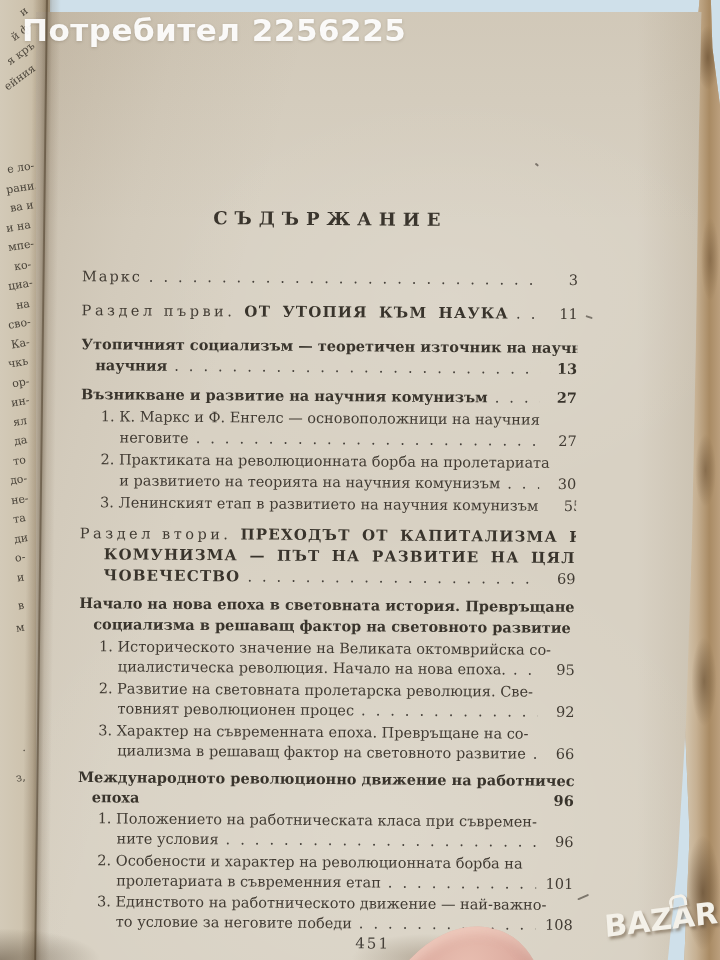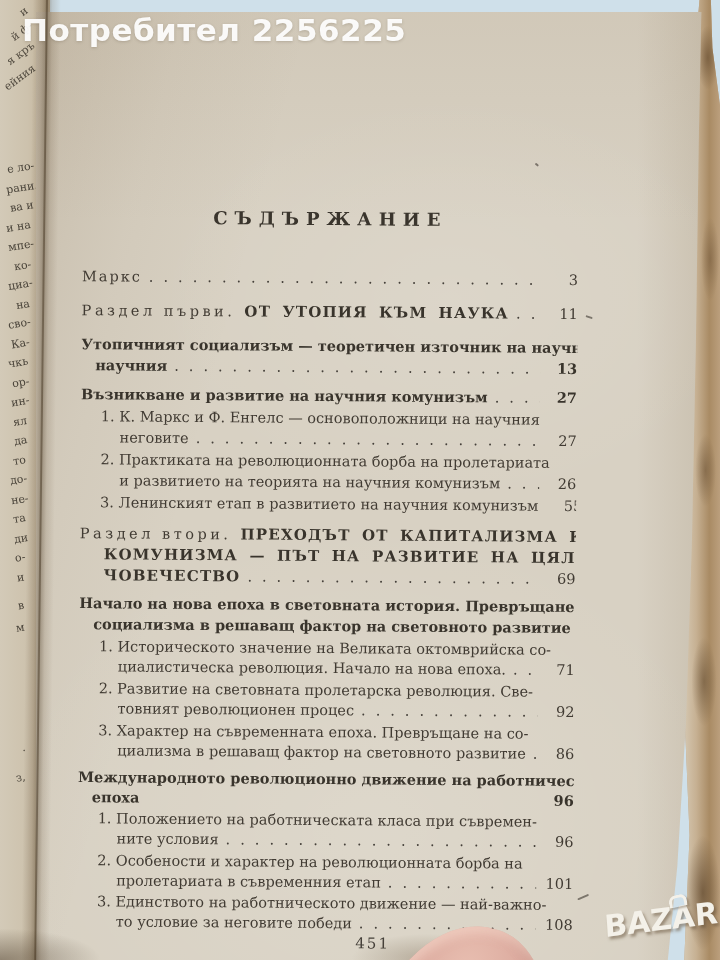--- a/index.html
+++ b/index.html
@@ -220,21 +220,21 @@
           <span class="leader">............................................................</span>
           <span class="pg">27</span>
         </div>
 
         <div class="t-line" style="margin-top:3px">
           <span class="t-text n">2. Практиката на революционната борба на пролетариата</span>
         </div>
         <div class="t-line" style="margin-top:2px">
           <span class="t-text nc">и развитието на теорията на научния комунизъм</span>
           <span class="leader">............................................................</span>
-          <span class="pg">26</span>
+          <span class="pg">30</span>
         </div>
 
         <div class="t-line" style="margin-top:3px">
           <span class="t-text n">3. Ленинският етап в развитието на научния комунизъм</span>
           <span class="leader">............................................................</span>
           <span class="pg">55</span>
         </div>
 
         <div class="t-line caps" style="margin-top:12px">
           <span class="pref">Раздел втори.</span>
@@ -256,39 +256,39 @@
           <span class="t-text i1">социализма в решаващ фактор на световното развитие</span>
 
         </div>
 
         <div class="t-line" style="margin-top:4px">
           <span class="t-text n">1. Историческото значение на Великата октомврийска со-</span>
         </div>
         <div class="t-line" style="margin-top:1px">
           <span class="t-text nc">циалистическа революция. Начало на нова епоха.</span>
           <span class="leader">............................................................</span>
-          <span class="pg">71</span>
+          <span class="pg">95</span>
         </div>
 
         <div class="t-line" style="margin-top:3px">
           <span class="t-text n">2. Развитие на световната пролетарска революция. Све-</span>
         </div>
         <div class="t-line" style="margin-top:1px">
           <span class="t-text nc">товният революционен процес</span>
           <span class="leader">............................................................</span>
           <span class="pg">92</span>
         </div>
 
         <div class="t-line" style="margin-top:3px">
           <span class="t-text n">3. Характер на съвременната епоха. Превръщане на со-</span>
         </div>
         <div class="t-line" style="margin-top:1px">
           <span class="t-text nc">циализма в решаващ фактор на световното развитие</span>
           <span class="leader">............................................................</span>
-          <span class="pg">86</span>
+          <span class="pg">66</span>
         </div>
 
         <div class="t-line b" style="margin-top:7px">
           <span class="t-text">Международното революционно движение на работническата</span>
         </div>
         <div class="t-line b" style="margin-top:1px">
           <span class="t-text i1">епоха</span>
           <span class="leader blank"></span>
           <span class="pg">96</span>
         </div>

